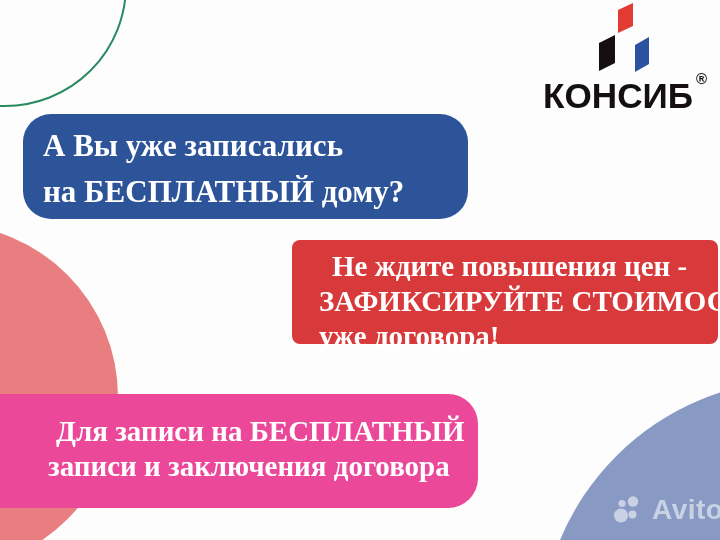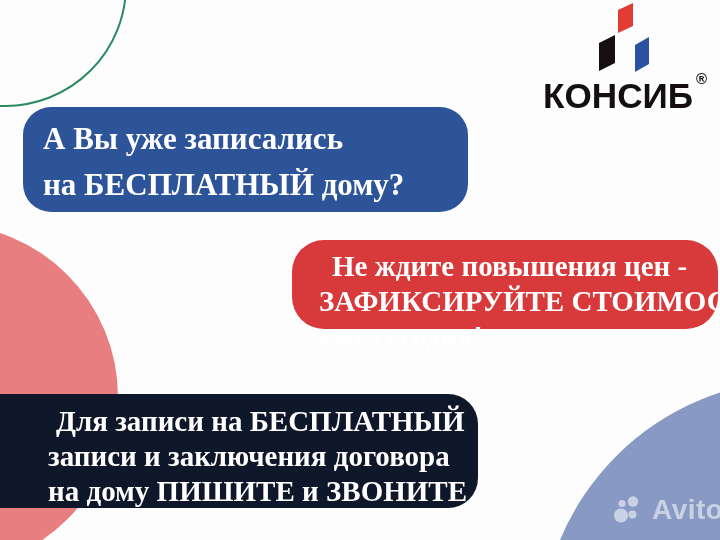--- a/index.html
+++ b/index.html
@@ -18,33 +18,33 @@
     border-radius:50%;background:#e87e80;z-index:1;
   }
   .blue-circle{
     position:absolute;left:540px;top:380px;width:520px;height:520px;
     border-radius:50%;background:#8899c4;z-index:1;
   }
   
   .banner{position:absolute;color:#ffffff;font-weight:bold;z-index:2;}
   .banner .line{white-space:pre;}
   .banner-question{
-    left:23px;top:107px;width:445px;height:105px;border-radius:28px;
+    left:23px;top:114px;width:445px;height:105px;border-radius:28px;
     background:#2d5499;font-size:31px;line-height:46px;
     padding:9px 0 0 20px;box-sizing:border-box;
   }
   .banner-urgency{
-    left:292px;top:240px;width:426px;height:89px;border-radius:32px;
+    left:292px;top:240px;width:426px;height:104px;border-radius:8px;
     background:#d8393b;font-size:29px;line-height:35px;
     padding:9px 0 0 27px;box-sizing:border-box;
   }
   .banner-contact{
     left:0;top:394px;width:478px;height:114px;border-radius:0 30px 30px 0;
-    background:#0f172a;font-size:29px;line-height:35px;
-    padding:10px 0 0 48px;box-sizing:border-box;
+    background:#ec4899;font-size:29px;line-height:35px;
+    padding:20px 0 0 48px;box-sizing:border-box;
   }
   .indent-sm{padding-left:13px;}
   .indent-xs{padding-left:8px;}
   
   .logo{position:absolute;left:540px;top:0;width:180px;height:115px;z-index:2;}
   .logo text{font-family:"Liberation Sans","DejaVu Sans",sans-serif;}
   
   .watermark{
     position:absolute;left:605px;top:490px;height:40px;z-index:3;
     display:flex;align-items:flex-start;gap:9px;
@@ -65,27 +65,26 @@
   <div class="blue-circle"></div>
 
   <div class="banner banner-question">
     <div class="line">А Вы уже записались</div>
     <div class="line">на БЕСПЛАТНЫЙ дому?</div>
   </div>
 
   <div class="banner banner-urgency">
     <div class="line indent-sm">Не ждите повышения цен -</div>
     <div class="line">ЗАФИКСИРУЙТЕ СТОИМОСТЬ</div>
-    <div class="line">уже сегодня!</div>
+    <div class="line">уже договора!</div>
   </div>
 
   <div class="banner banner-contact">
     <div class="line indent-xs">Для записи на БЕСПЛАТНЫЙ</div>
     <div class="line">записи и заключения договора</div>
-    <div class="line">на дому ПИШИТЕ и ЗВОНИТЕ</div>
   </div>
 
   <svg class="logo" viewBox="0 0 180 115" xmlns="http://www.w3.org/2000/svg">
     <polygon points="78,10 93,3 93,26 78,33" fill="#e23b33"></polygon>
     <polygon points="59,43 75,35 75,63 59,71" fill="#14100f"></polygon>
     <polygon points="95,45 109,37 109,64 95,72" fill="#2b52a0"></polygon>
     <text x="3" y="108" font-size="35" font-weight="bold" fill="#14100f" textLength="150" lengthAdjust="spacingAndGlyphs">КОНСИБ</text>
     <text x="156" y="84" font-size="15" font-weight="bold" fill="#14100f">®</text>
   </svg>
 

